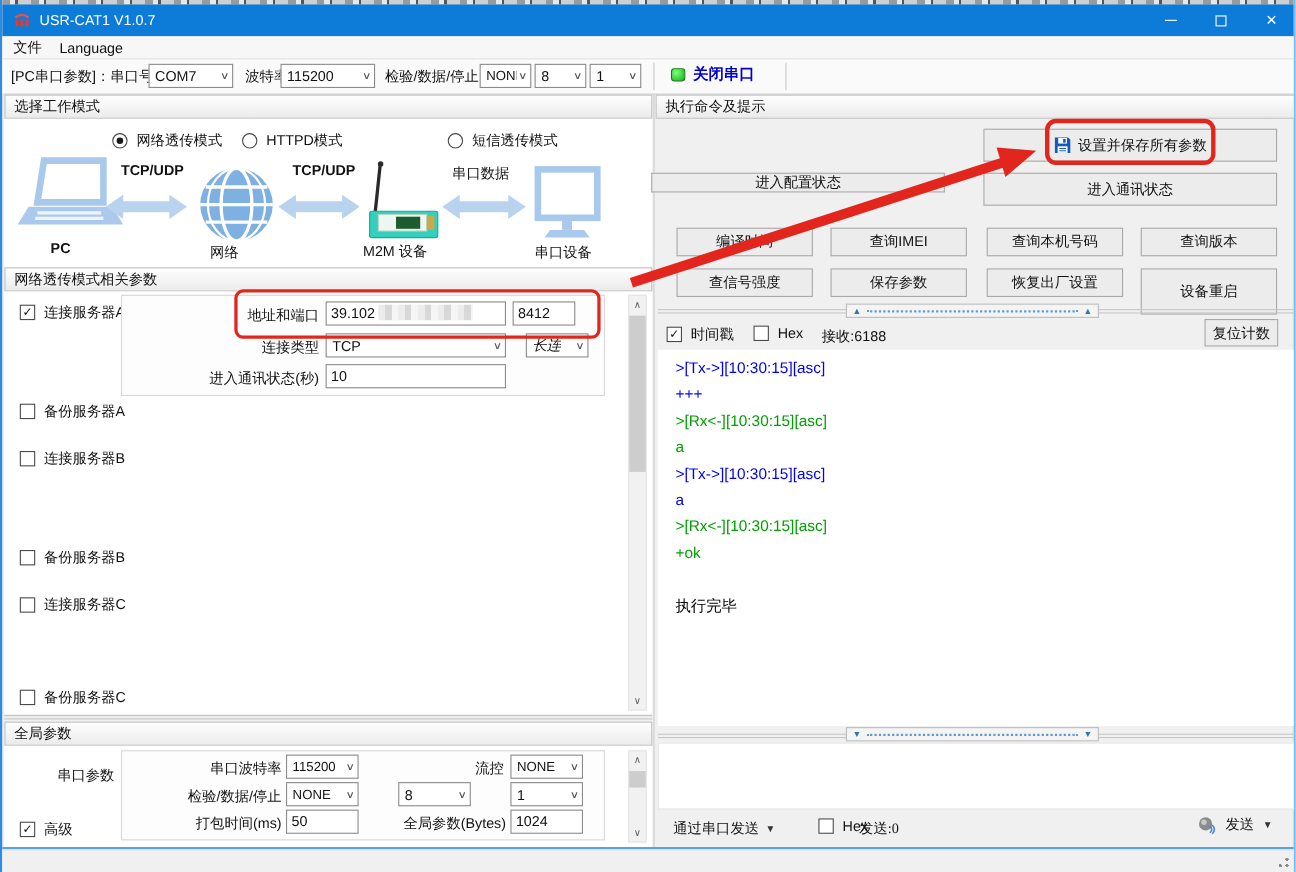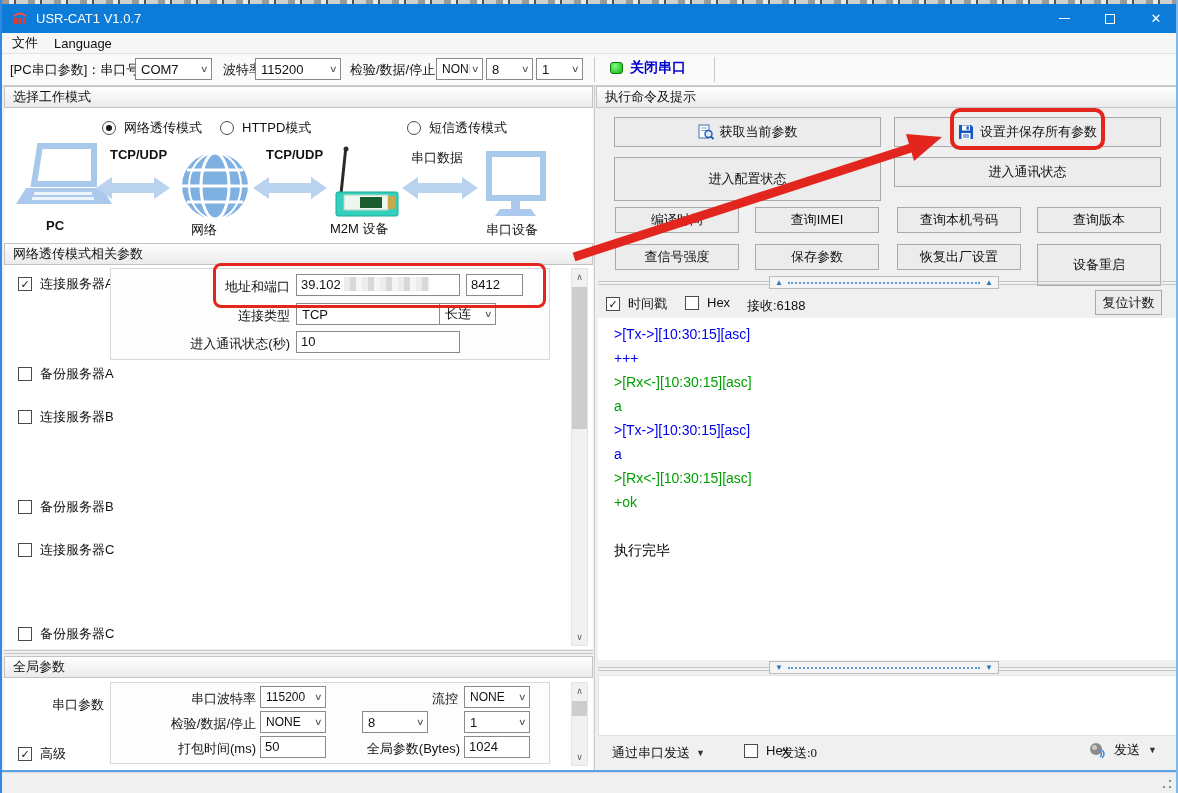--- a/index.html
+++ b/index.html
@@ -200,21 +200,21 @@
     <span>39.102</span><span class="blurred"></span>
   </div>
   <div class="tinput" style="left:464px; top:274px; width:57px;">
     <span>8412</span>
   </div>
   <span class="flabel" style="left:168px; top:307px; width:120px;">连接类型</span>
   <div class="combo" style="left:294px; top:303px; width:164px;">
     <span class="val">TCP</span>
       <span class="chev">∨</span>
   </div>
-  <div class="combo" style="left:437px; top:303px; width:57px;">
+  <div class="combo" style="left:476px; top:303px; width:57px;font-style:italic;">
     <span class="val">长连</span>
       <span class="chev">∨</span>
   </div>
   <span class="flabel" style="left:126px; top:335px; width:162px;">进入通讯状态(秒)</span>
   <div class="tinput" style="left:294px; top:331px; width:164px;">
     <span>10</span>
   </div>
 
   <div class="cb" style="left:16px; top:365px;">
     <span class="bx"></span>
@@ -293,42 +293,32 @@
     <span class="thumb" style="top:18px; height:15px;"></span>
     <span class="arr" style="bottom:0;">∨</span>
   </div>
 
   <div class="abs" style="left:592px; top:86px; width:1px; height:684px; background:#cccccc;"></div>
 
   <div class="hdr" style="left:594px; top:86px; width:584px;">
     <span>执行命令及提示</span>
   </div>
 
-  <div class="btn" style="left:612px; top:117px; width:267px; height:30px;">
-    <svg width="16" height="16" viewBox="0 0 16 16">
-      <rect x="1" y="1" width="10" height="13" fill="#fff" stroke="#3a6fb5"></rect>
-      <line x1="3" y1="4" x2="9" y2="4" stroke="#7ba7d7"></line>
-        <line x1="3" y1="6.5" x2="9" y2="6.5" stroke="#7ba7d7"></line>
-      <circle cx="10.5" cy="10" r="3.5" fill="#dcebfb" stroke="#1f5bb5" stroke-width="1.4"></circle>
-      <line x1="13" y1="12.5" x2="15.5" y2="15" stroke="#1f5bb5" stroke-width="1.8"></line>
-    </svg>
-    <span>获取当前参数</span>
-  </div>
   <div class="btn" style="left:892px; top:117px; width:267px; height:30px;">
     <svg width="16" height="16" viewBox="0 0 16 16">
       <path d="M1 1 h12 l2 2 v12 h-14 z" fill="#1558c0"></path>
       <rect x="4" y="1.5" width="8" height="5" fill="#fff"></rect>
       <rect x="8.5" y="2.3" width="2.3" height="3.4" fill="#1558c0"></rect>
       <rect x="3.5" y="9" width="9" height="6" fill="#fff"></rect>
       <line x1="5" y1="11" x2="11" y2="11" stroke="#1558c0"></line>
         <line x1="5" y1="13" x2="11" y2="13" stroke="#1558c0"></line>
     </svg>
     <span>设置并保存所有参数</span>
   </div>
-  <div class="btn" style="left:612px; top:157px; width:267px; height:44px;">
+  <div class="btn" style="left:590px; top:157px; width:267px; height:18px;">
     <span>进入配置状态</span>
   </div>
   <div class="btn" style="left:892px; top:157px; width:267px; height:30px;">
     <span>进入通讯状态</span>
   </div>
 
   <div class="btn" style="left:613px; top:207px; width:124px; height:26px;">
       <span>编译时间</span>
     </div>
   <div class="btn" style="left:753px; top:207px; width:124px; height:26px;">

